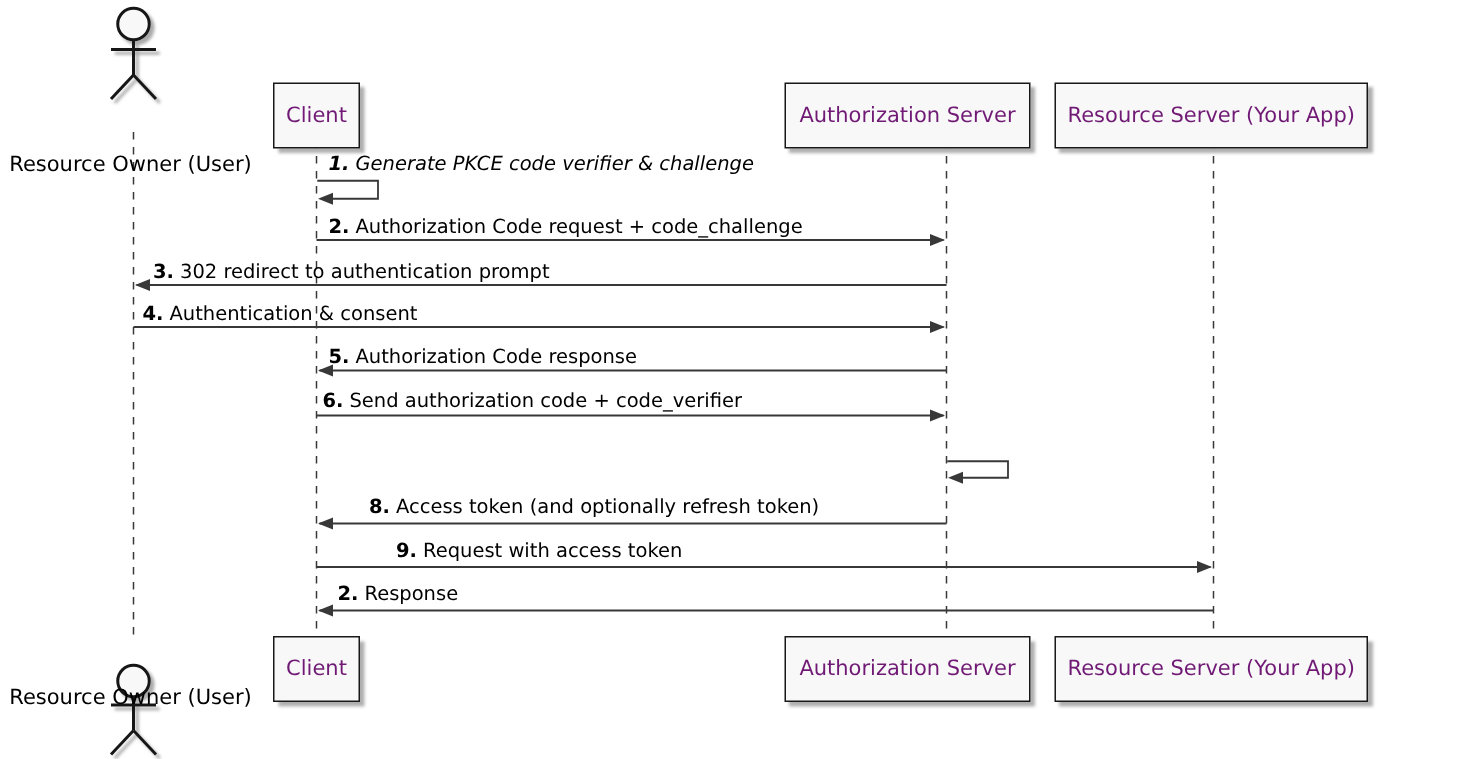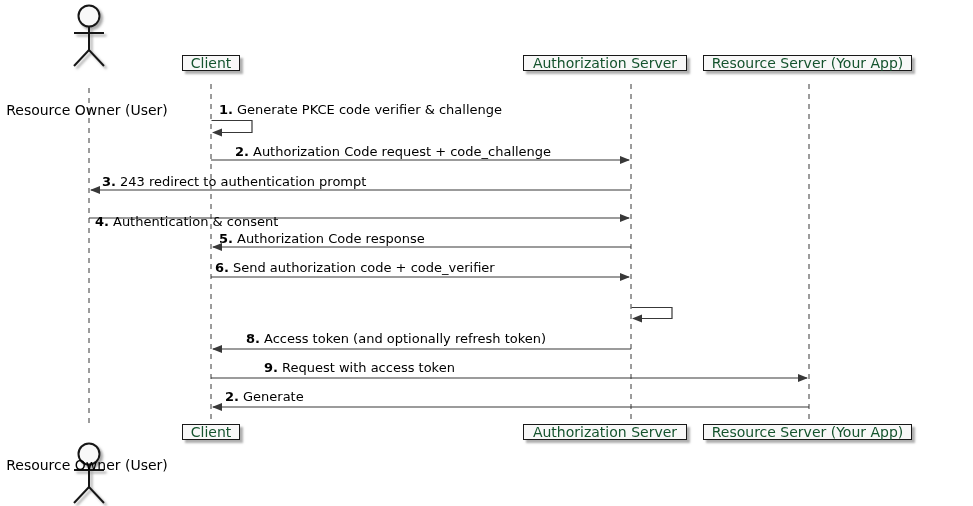--- a/index.html
+++ b/index.html
@@ -2,25 +2,25 @@
 <html><head>
 <meta charset="utf-8">
 <style>
   html,body { margin:0; padding:0; background:#ffffff; }
   .canvas {
     position:relative; width:973px; height:506px; background:#ffffff;
     font-family:"DejaVu Sans", sans-serif; overflow:hidden;
   }
   .layer { position:absolute; left:0; top:0; }
   .pbox {
-    position:absolute; height:16px; box-sizing:border-box;
+    position:absolute; height:44px; box-sizing:border-box;
     border:1.5px solid #181818; background:#F8F8F8;
     box-shadow:3px 3px 2px rgba(110,110,110,0.55);
     display:flex; align-items:center; justify-content:center;
-    font-size:14px; color:#14532d; white-space:nowrap;
+    font-size:14px; color:#701a75; white-space:nowrap;
   }
   .alabel {
     position:absolute; width:166px; text-align:center;
     font-size:14px; color:#000; white-space:nowrap;margin-top:32px;
   }
   .msg {
     position:absolute; font-size:13px; line-height:15px; color:#000;
     white-space:nowrap;
   }
   .msg b { font-weight:bold; margin-right:4px; }
@@ -118,41 +118,41 @@
   <div class="alabel" style="left:4px; top:425px;">Resource Owner (User)</div>
 
   <div class="pbox" style="left:182px; top:55px; width:58px;">Client</div>
   <div class="pbox" style="left:523px; top:55px; width:164px;">Authorization Server</div>
   <div class="pbox" style="left:703px; top:55px; width:209px;">Resource Server (Your App)</div>
 
   <div class="pbox" style="left:182px; top:424px; width:58px;">Client</div>
   <div class="pbox" style="left:523px; top:424px; width:164px;">Authorization Server</div>
   <div class="pbox" style="left:703px; top:424px; width:209px;">Resource Server (Your App)</div>
 
-  <div class="msg" style="left:219px; top:102px;">
+  <div class="msg" style="left:219px; top:102px;font-style:italic;">
     <b>1.</b><span>Generate PKCE code verifier &amp; challenge</span>
   </div>
-  <div class="msg" style="left:235px; top:144px;text-align:center;">
+  <div class="msg" style="left:219px; top:144px;text-align:center;">
     <b>2.</b><span>Authorization Code request + code_challenge</span>
   </div>
   <div class="msg" style="left:102px; top:174px;">
-    <b>3.</b><span>243 redirect to authentication prompt</span>
+    <b>3.</b><span>302 redirect to authentication prompt</span>
   </div>
-  <div class="msg" style="left:95px; top:214px;text-align:right;">
+  <div class="msg" style="left:95px; top:202px;text-align:right;">
     <b>4.</b><span>Authentication &amp; consent</span>
   </div>
   <div class="msg" style="left:219px; top:231px;text-align:right;">
     <b>5.</b><span>Authorization Code response</span>
   </div>
   <div class="msg" style="left:215px; top:260px;text-align:right;">
     <b>6.</b><span>Send authorization code + code_verifier</span>
   </div>
   <div class="msg" style="left:225px; top:331px;margin-left:21px;">
     <b>8.</b><span>Access token (and optionally refresh token)</span>
   </div>
   <div class="msg" style="left:216px; top:360px;margin-left:48px;">
     <b>9.</b><span>Request with access token</span>
   </div>
   <div class="msg" style="left:225px; top:389px;">
-    <b>2.</b><span>Generate</span>
+    <b>2.</b><span>Response</span>
   </div>
 
 </div>
 
 </body></html>

